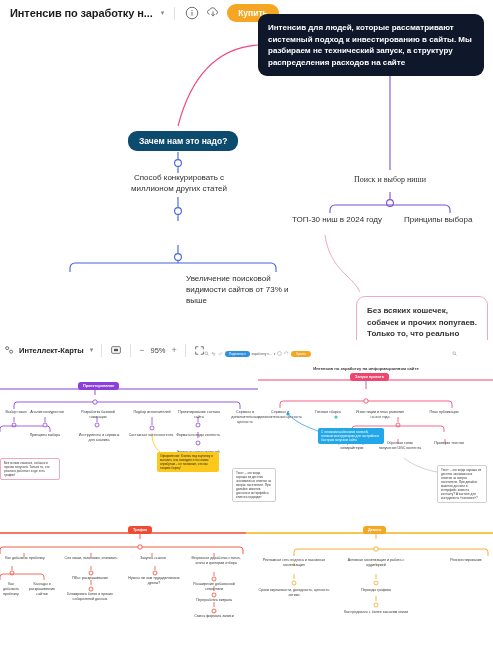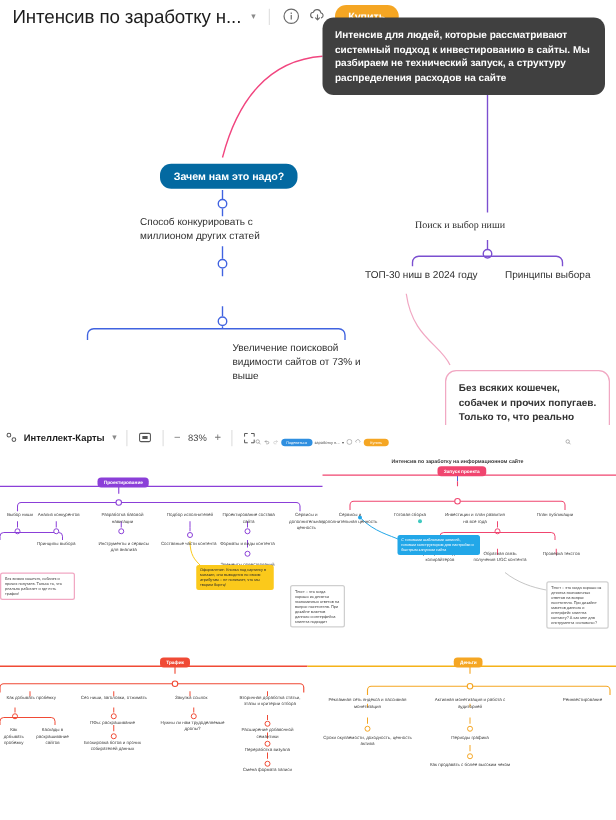--- a/index.html
+++ b/index.html
@@ -9,41 +9,41 @@
     background:#ffffff;
     font-family:"Liberation Sans","DejaVu Sans",sans-serif;
     position:relative;
     color:#2b2b2b;
   }
   
   #view-main { position:absolute; left:0; top:0; width:493px; height:345px; background:#fff; overflow:hidden; }
 
   .topbar { position:absolute; left:0; top:0; width:493px; height:26px;
             background:#fff; display:flex; align-items:center; gap:7px; padding-left:10px; }
-  .doc-title { font-size:15px; font-weight:normal; color:#1c1c1c; letter-spacing:-0.1px; white-space:nowrap; }
+  .doc-title { font-size:11px; font-weight:bold; color:#1c1c1c; letter-spacing:-0.1px; white-space:nowrap; }
   .caret { font-size:7px; color:#8a8a8a; margin-left:1px; }
   .divider-v { width:1px; height:13px; background:#e2e2e2; margin:0 3px; }
   .ic { width:14px; height:14px; display:inline-block; }
   .ic svg { display:block; }
   .btn-buy { background:#f5a623; color:#fff; font-size:8.5px; font-weight:bold;
              border:none; border-radius:11px; padding:4px 11px; cursor:pointer; }
 
   
   #edges-main { position:absolute; left:0; top:0; width:493px; height:345px; }
 
   .node { position:absolute; font-size:8px; line-height:1.38; color:#2f2f2f; }
-  .node.center { }
+  .node.center { text-align:center; }
 
   .chip { position:absolute; border-radius:9px; padding:5px 11px;
           font-size:8.5px; font-weight:bold; color:#fff; white-space:nowrap; }
-  .chip-blue { background:#0369a1; }
+  .chip-blue { background:#0c4a6e; }
 
   .callout { position:absolute; border-radius:9px; padding:8px 10px;
              font-size:8px; line-height:1.45; }
-  .callout-pink { background:#404040; color:#fff; font-weight:bold; }
+  .callout-pink { background:#0f172a; color:#fff; font-weight:bold; }
   .callout-out { background:#fff; border:1px solid #f1a8c3; color:#333; font-weight:bold; }
 
   
   #view-second { position:absolute; left:0; top:340px; width:493px; height:316px;
                  background:#fff; overflow:hidden; }
   .topbar2 { position:absolute; left:0; top:0; width:493px; height:20px;
              display:flex; align-items:center; gap:5px; padding-left:4px; background:#fff; }
   .doc-title2 { font-size:7.5px; font-weight:bold; color:#1c1c1c; white-space:nowrap; }
   .zoomgrp { display:flex; align-items:center; gap:6px; font-size:7.5px; color:#444; }
   .zbtn { font-size:9px; color:#777; cursor:pointer; }
@@ -152,21 +152,21 @@
     <span class="divider-v"></span>
     <span class="ic" style="width:12px;height:12px;">
       <svg viewBox="0 0 16 16" width="12" height="12">
           <rect x="2.2" y="3.6" width="11.6" height="8.8" rx="1.4" fill="none" stroke="#555" stroke-width="1.1"></rect>
           <rect x="5.2" y="6.4" width="5.6" height="3.2" fill="#555"></rect>
         </svg>
     </span>
     <span class="divider-v"></span>
     <span class="zoomgrp">
       <span class="zbtn">−</span>
-      <span>83%</span>
+      <span>95%</span>
       <span class="zbtn">+</span>
     </span>
     <span class="divider-v"></span>
     <span class="ic" style="width:11px;height:11px;">
       <svg viewBox="0 0 16 16" width="11" height="11">
           <path d="M2.4 5.8V2.6h3.2M10.4 2.6h3.2v3.2M13.6 10.2v3.2h-3.2M5.6 13.4H2.4v-3.2" fill="none" stroke="#555" stroke-width="1.15" stroke-linecap="round"></path>
         </svg>
     </span>
   </div>
 

